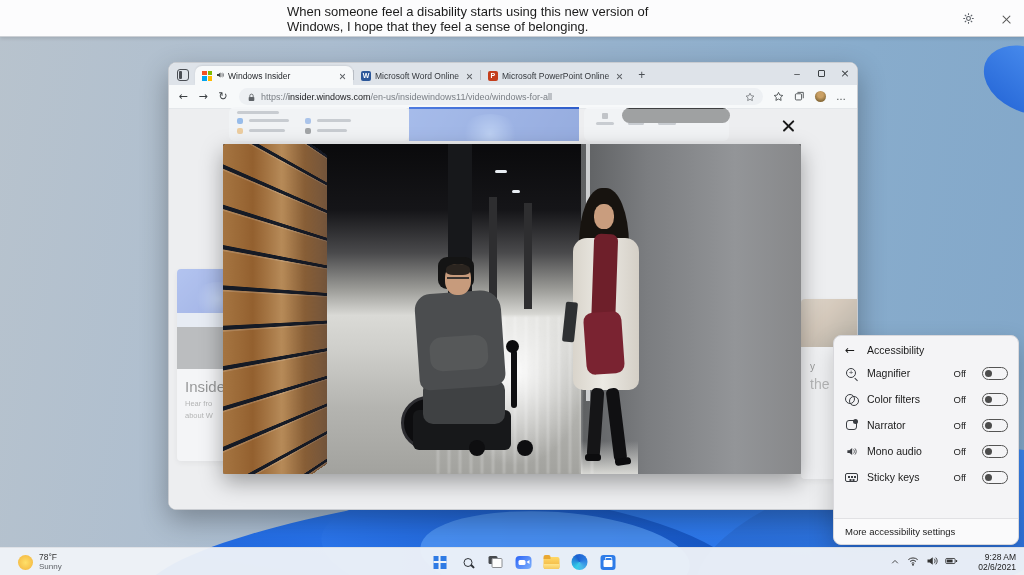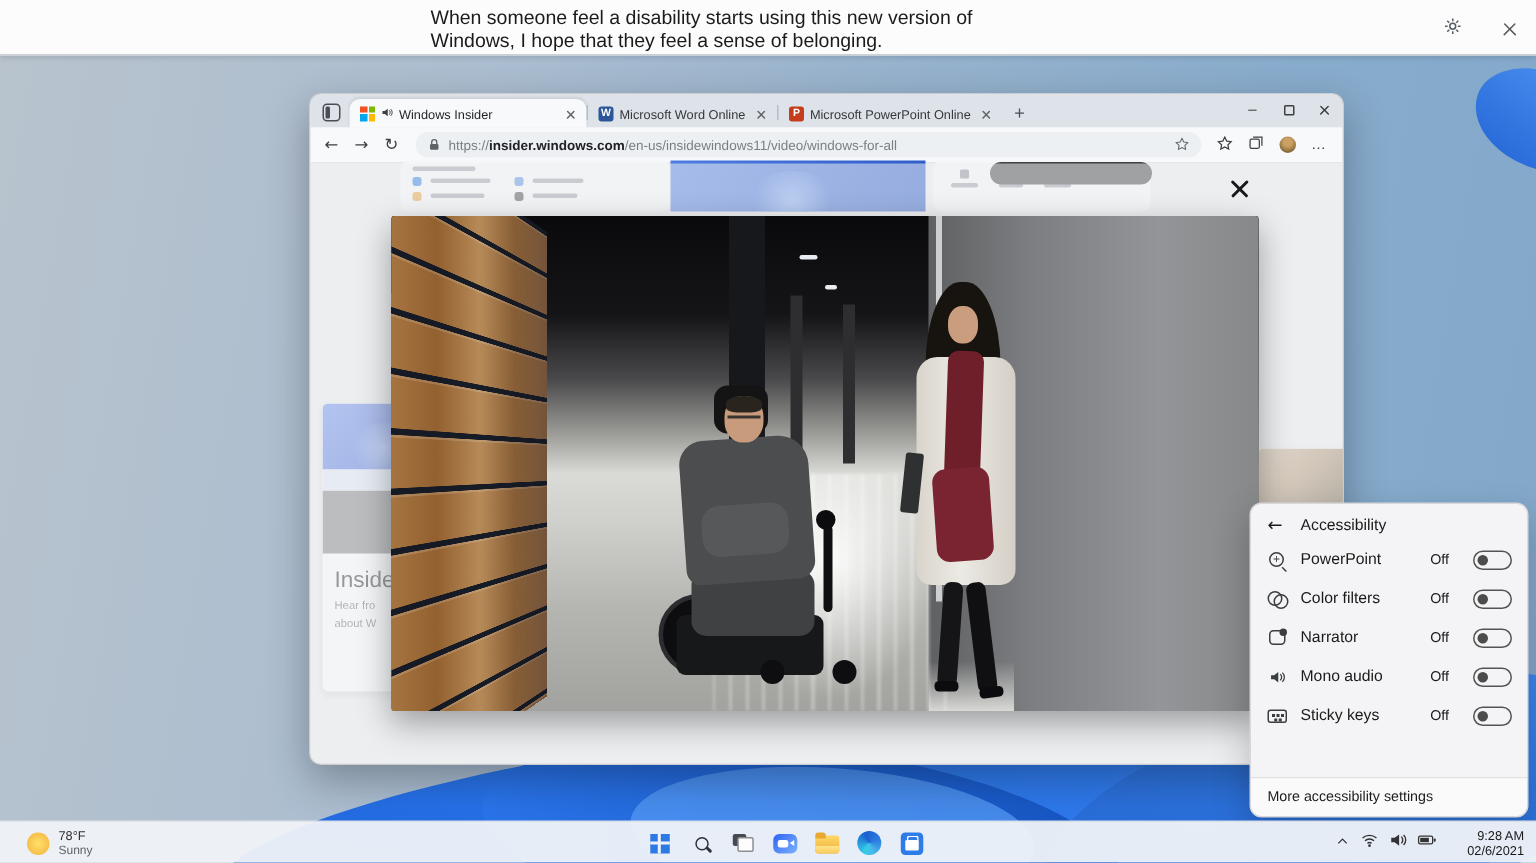--- a/index.html
+++ b/index.html
@@ -21,21 +21,21 @@
   .xg::before { transform:rotate(45deg); } .xg::after { transform:rotate(-45deg); }
 
   
   .captions { left:0; top:0; width:1024px; height:37px; background:#fcfcfd; border-bottom:1px solid #ccd0d5; box-shadow:0 1px 4px rgba(0,0,0,.15); z-index:30; }
   .cap-text { position:absolute; left:287px; top:4px; font-size:13px; line-height:15px; color:#1b1b1b; }
   .cap-gear { position:absolute; left:962px; top:11px; }
   .cap-close { position:absolute; left:1001px; top:13px; width:11px; height:11px; }
   .cap-close::before,.cap-close::after { background:#5a5a5a; }
 
   
-  .browser { left:168px; top:62px; width:690px; height:448px; background:#f7f9fa; border-radius:8px; box-shadow:0 10px 28px rgba(0,0,0,.3); z-index:5; overflow:hidden; border:1px solid #c9ccd1;margin-left:38px; }
+  .browser { left:168px; top:62px; width:690px; height:448px; background:#f7f9fa; border-radius:8px; box-shadow:0 10px 28px rgba(0,0,0,.3); z-index:5; overflow:hidden; border:1px solid #c9ccd1; }
   .tabstrip { position:absolute; left:0; top:0; right:0; height:22px; background:#dee3e9; display:flex; align-items:flex-end; }
   .vtabs { width:12px; height:12px; margin:0 6px 4px 8px; border:1.2px solid #4a4e54; border-radius:3px; position:relative; }
   .vtabs::after { content:""; position:absolute; left:1px; top:1px; bottom:1px; width:3px; background:#4a4e54; border-radius:1px; }
   .tab { height:19px; display:flex; align-items:center; gap:4px; padding:0 7px; font-size:8.5px; color:#34383d; white-space:nowrap; }
   .tab.active { background:#f7f9fa; border-radius:7px 7px 0 0; width:158px; box-shadow:0 -1px 2px rgba(0,0,0,.08); color:#1f2226; }
   .tab .grow { flex:1; }
   .tab-close { width:7px; height:7px; margin-left:3px; flex:none; }
   .tab-close::before,.tab-close::after { background:#5f6368; height:1.1px; }
   .fav { width:10px; height:10px; flex:none; }
   .fav.insider { display:grid; grid-template-columns:1fr 1fr; grid-template-rows:1fr 1fr; gap:1px; }
@@ -46,21 +46,21 @@
   .newtab { font-size:12px; color:#4a4e54; padding:0 8px 3px 8px; }
   .wctr { position:absolute; top:0; right:0; height:20px; display:flex; }
   .wctr span { width:24px; height:20px; display:flex; align-items:center; justify-content:center; color:#3c4043; font-size:10px; }
   .wmax { width:7px; height:7px; border:1.1px solid #3c4043; border-radius:1px; }
   .wclose { width:8px; height:8px; } .wclose::before,.wclose::after { background:#3c4043; height:1.2px; }
 
   .toolbar { position:absolute; left:0; top:22px; right:0; height:24px; background:#f7f9fa; border-bottom:1px solid #e4e7ea; display:flex; align-items:center; }
   .navbtn { font-size:11px; color:#3c4043; width:20px; text-align:center; font-family:"DejaVu Sans", sans-serif; }
   .addrbar { margin-left:6px; width:524px; height:17px; background:#edf0f3; border-radius:9px; display:flex; align-items:center; padding:0 8px; gap:5px; }
   .url { font-size:9px; color:#7a7f85; white-space:nowrap; overflow:hidden; }
-  .url b { color:#202124; font-weight:bold;text-align:right; }
+  .url b { color:#202124; font-weight:normal;text-align:right; }
   .addr-star { margin-left:auto; }
   .tbicons { display:flex; align-items:center; gap:10px; margin-left:10px; }
   .profile-dot { width:11px; height:11px; border-radius:50%; background:radial-gradient(circle at 50% 35%, #caa064 30%, #8a6d3b 70%); }
   .dots { font-size:10px; color:#3c4043; letter-spacing:1px; }
 
   .content { position:absolute; left:0; top:46px; right:0; bottom:0; background:#ececee; }
   .dim { position:absolute; inset:0; background:rgba(238,240,243,.55); z-index:2; }
 
   
   .hint-widgets { left:60px; top:-2px; width:180px; height:34px; background:#f4f6f8; border-radius:6px; z-index:1; padding:4px 8px; }
@@ -391,21 +391,21 @@
 
 <div class="abs a11y">
   <div class="a11y-head">
     <span class="a11y-back">←</span>
     <span>Accessibility</span>
   </div>
   <div class="a-row">
     <span class="a-ic">
         <span class="mi-mag">+</span>
       </span>
-    <span class="a-label">PowerPoint</span>
+    <span class="a-label">Magnifier</span>
     <span class="a-state">Off</span>
     <span class="tgl"></span>
   </div>
   <div class="a-row">
     <span class="a-ic">
         <span class="mi-cf"></span>
       </span>
     <span class="a-label">Color filters</span>
     <span class="a-state">Off</span>
     <span class="tgl"></span>

